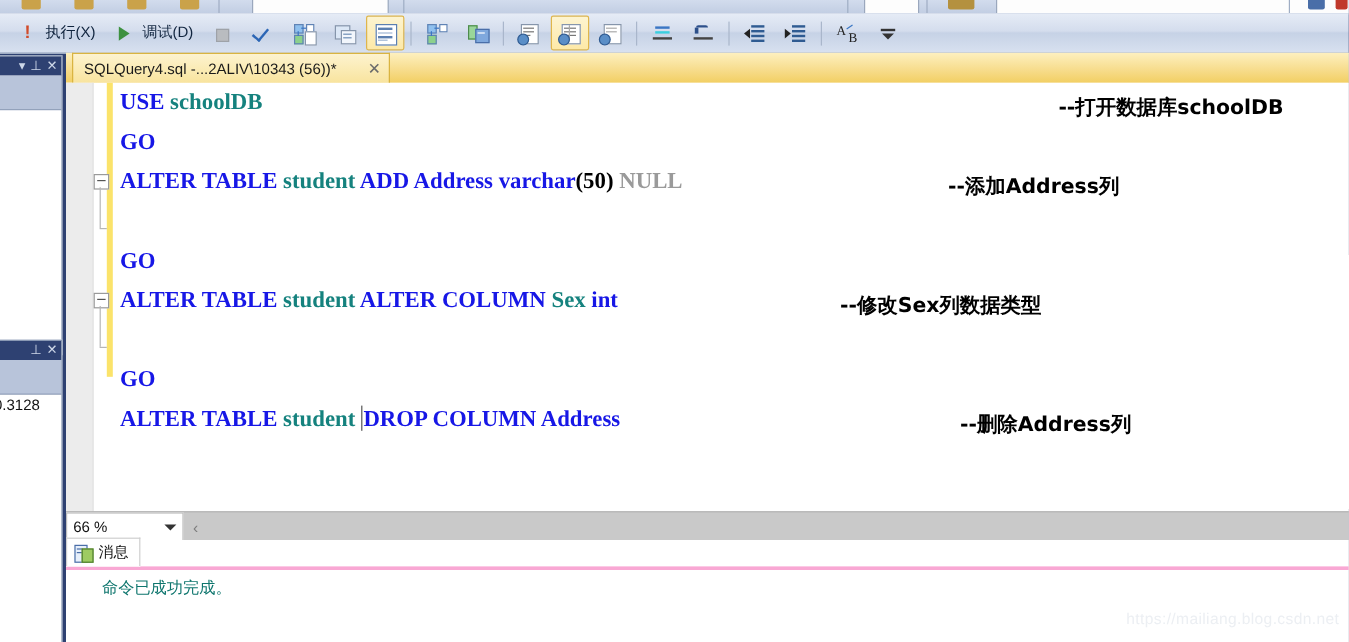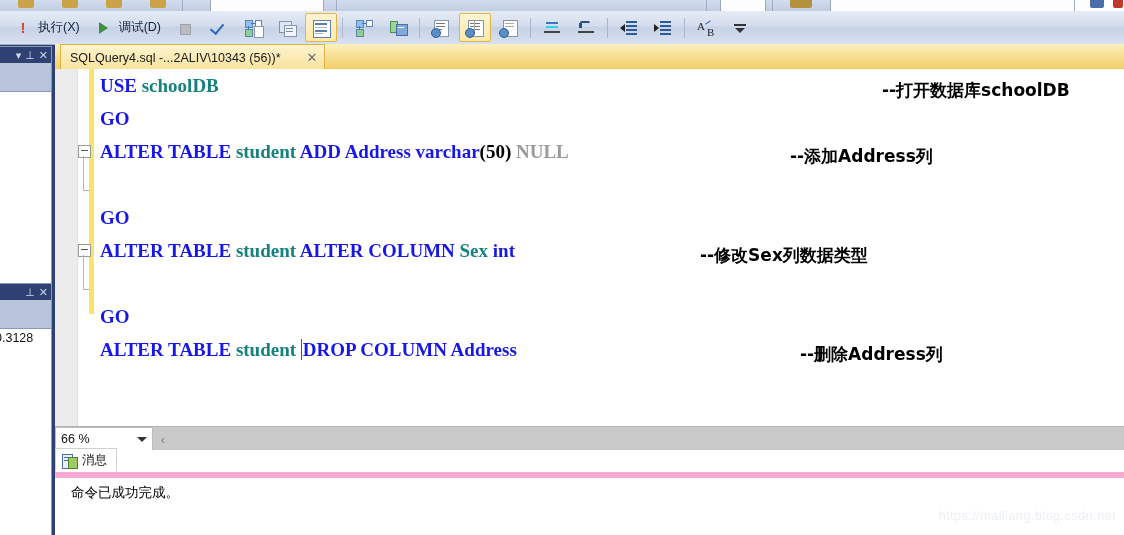--- a/index.html
+++ b/index.html
@@ -95,25 +95,25 @@
   .foldfoot{position:absolute;width:6px;height:1px;background:#b6b6b6;}
 
   
   .zoombar{position:absolute;left:0;top:382px;width:1069px;height:24px;background:#c9c9c9;border-top:1px solid #b4b4b4;display:flex;align-items:center;}
   .zoomsel{width:86px;height:22px;background:#fff;border:1px solid #bdbdbd;display:flex;align-items:center;justify-content:space-between;padding:0 5px;font-size:12.5px;color:#111;}
   .zoomsel .tri{width:0;height:0;border-left:5px solid transparent;border-right:5px solid transparent;border-top:5px solid #333;}
   .hscroll-left{width:20px;height:24px;display:flex;align-items:center;justify-content:center;color:#7d7d7d;font-size:13px;}
 
   
   .results{position:absolute;left:0;top:406px;width:1069px;height:85px;background:#fff;}
-  .res-tabs{height:22px;border-bottom:6px solid #f9a8d4;display:flex;align-items:flex-end;}
+  .res-tabs{height:22px;border-bottom:3px solid #f9a8d4;display:flex;align-items:flex-end;}
   .res-tab{height:22px;display:flex;align-items:center;gap:5px;padding:0 9px 0 6px;border:1px solid #cfcfcf;border-bottom:1px solid #fff;background:#fff;font-size:12.5px;color:#111;}
   .msg-ico{width:15px;height:15px;position:relative;flex:none;}
   .msg-ico i{position:absolute;}
-  .res-body{padding:6px 0 0 16px;font-size:13.5px;color:#000000;font-family:"DejaVu Sans",sans-serif;}
+  .res-body{padding:6px 0 0 30px;font-size:13.5px;color:#0f766e;font-family:"DejaVu Sans",sans-serif;}
 
   .watermark{
     position:absolute;right:8px;bottom:12px;
     font-size:13px;color:#eceff3;letter-spacing:.3px;
     font-family:"Liberation Sans",sans-serif;
   }
 </style>
 </head>
 <body>
 

